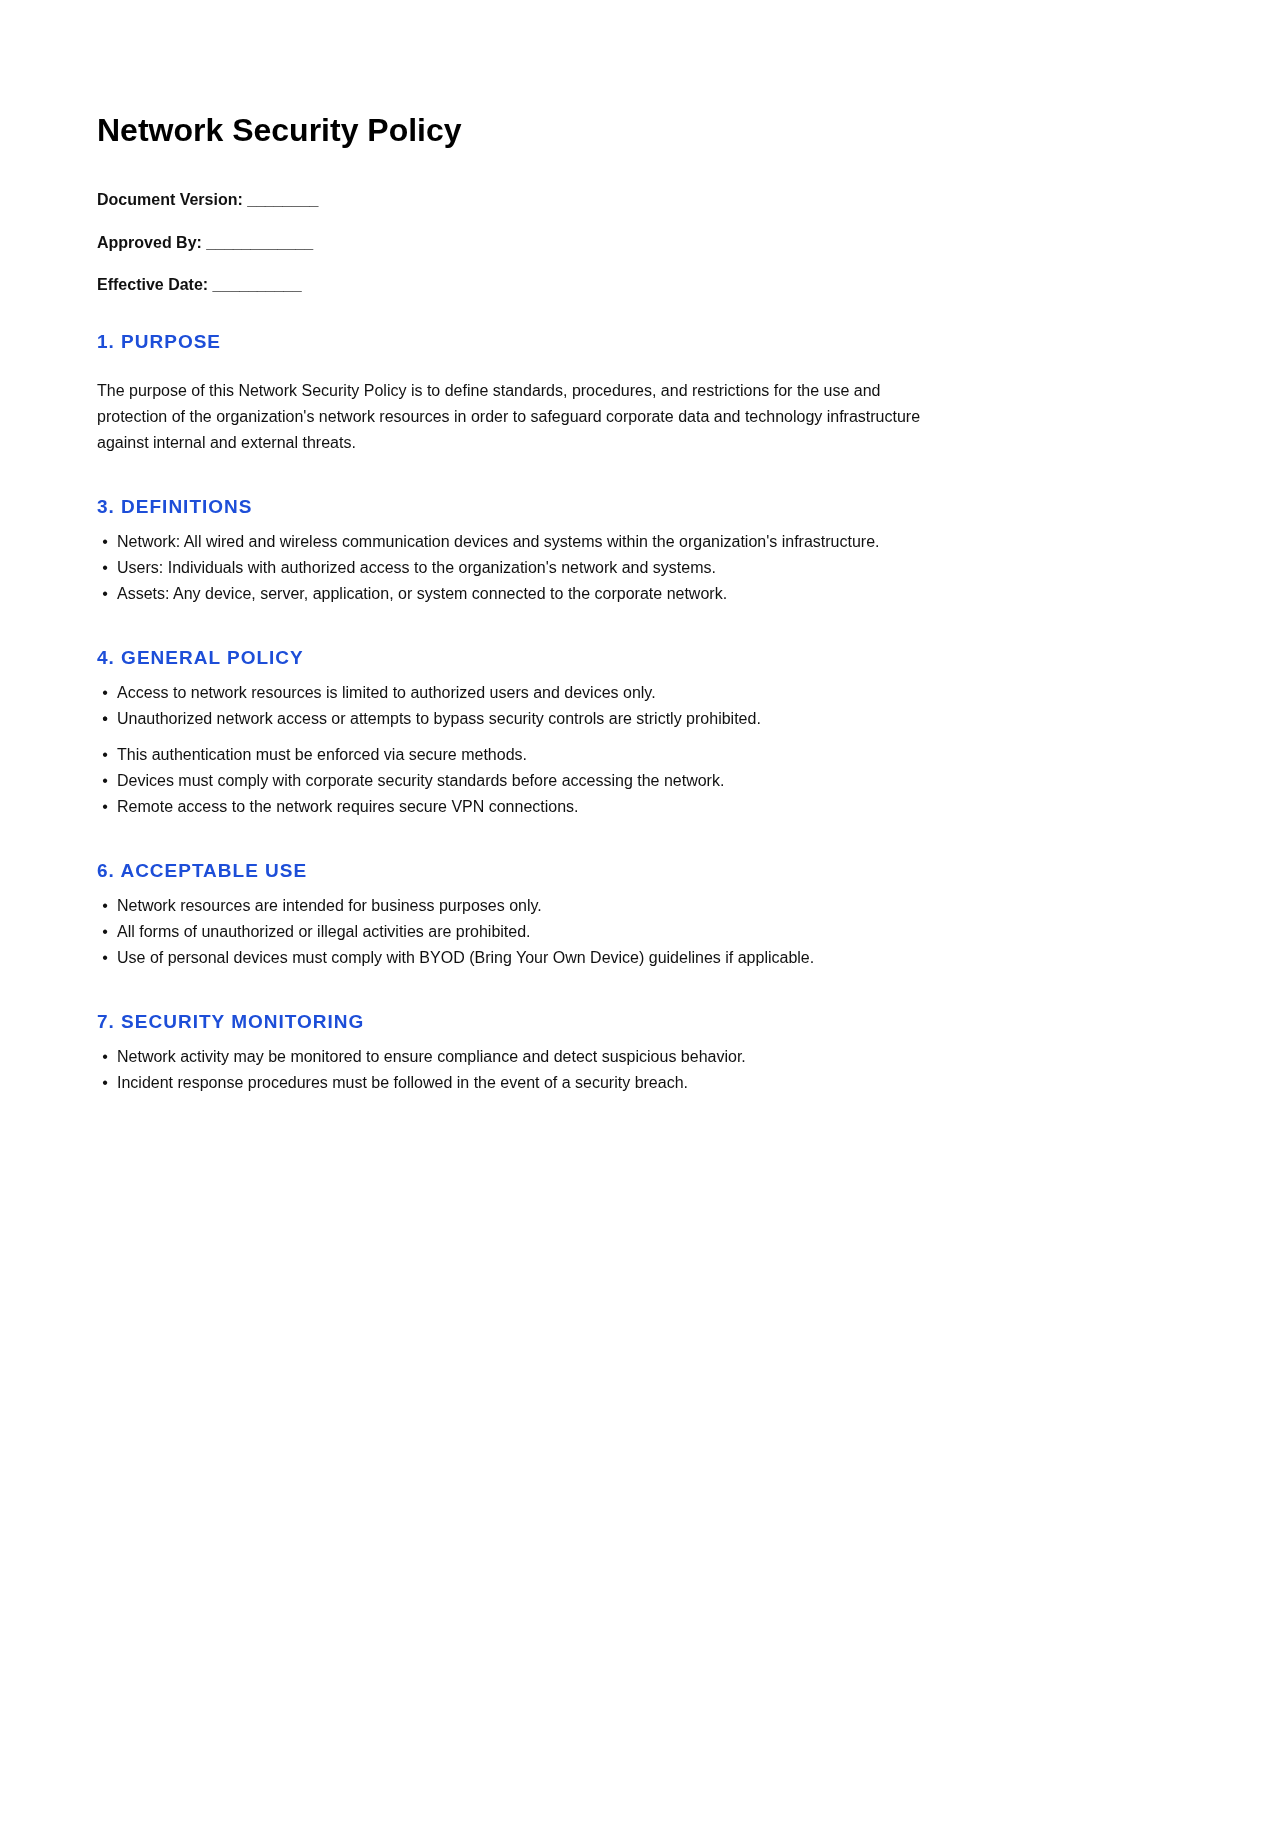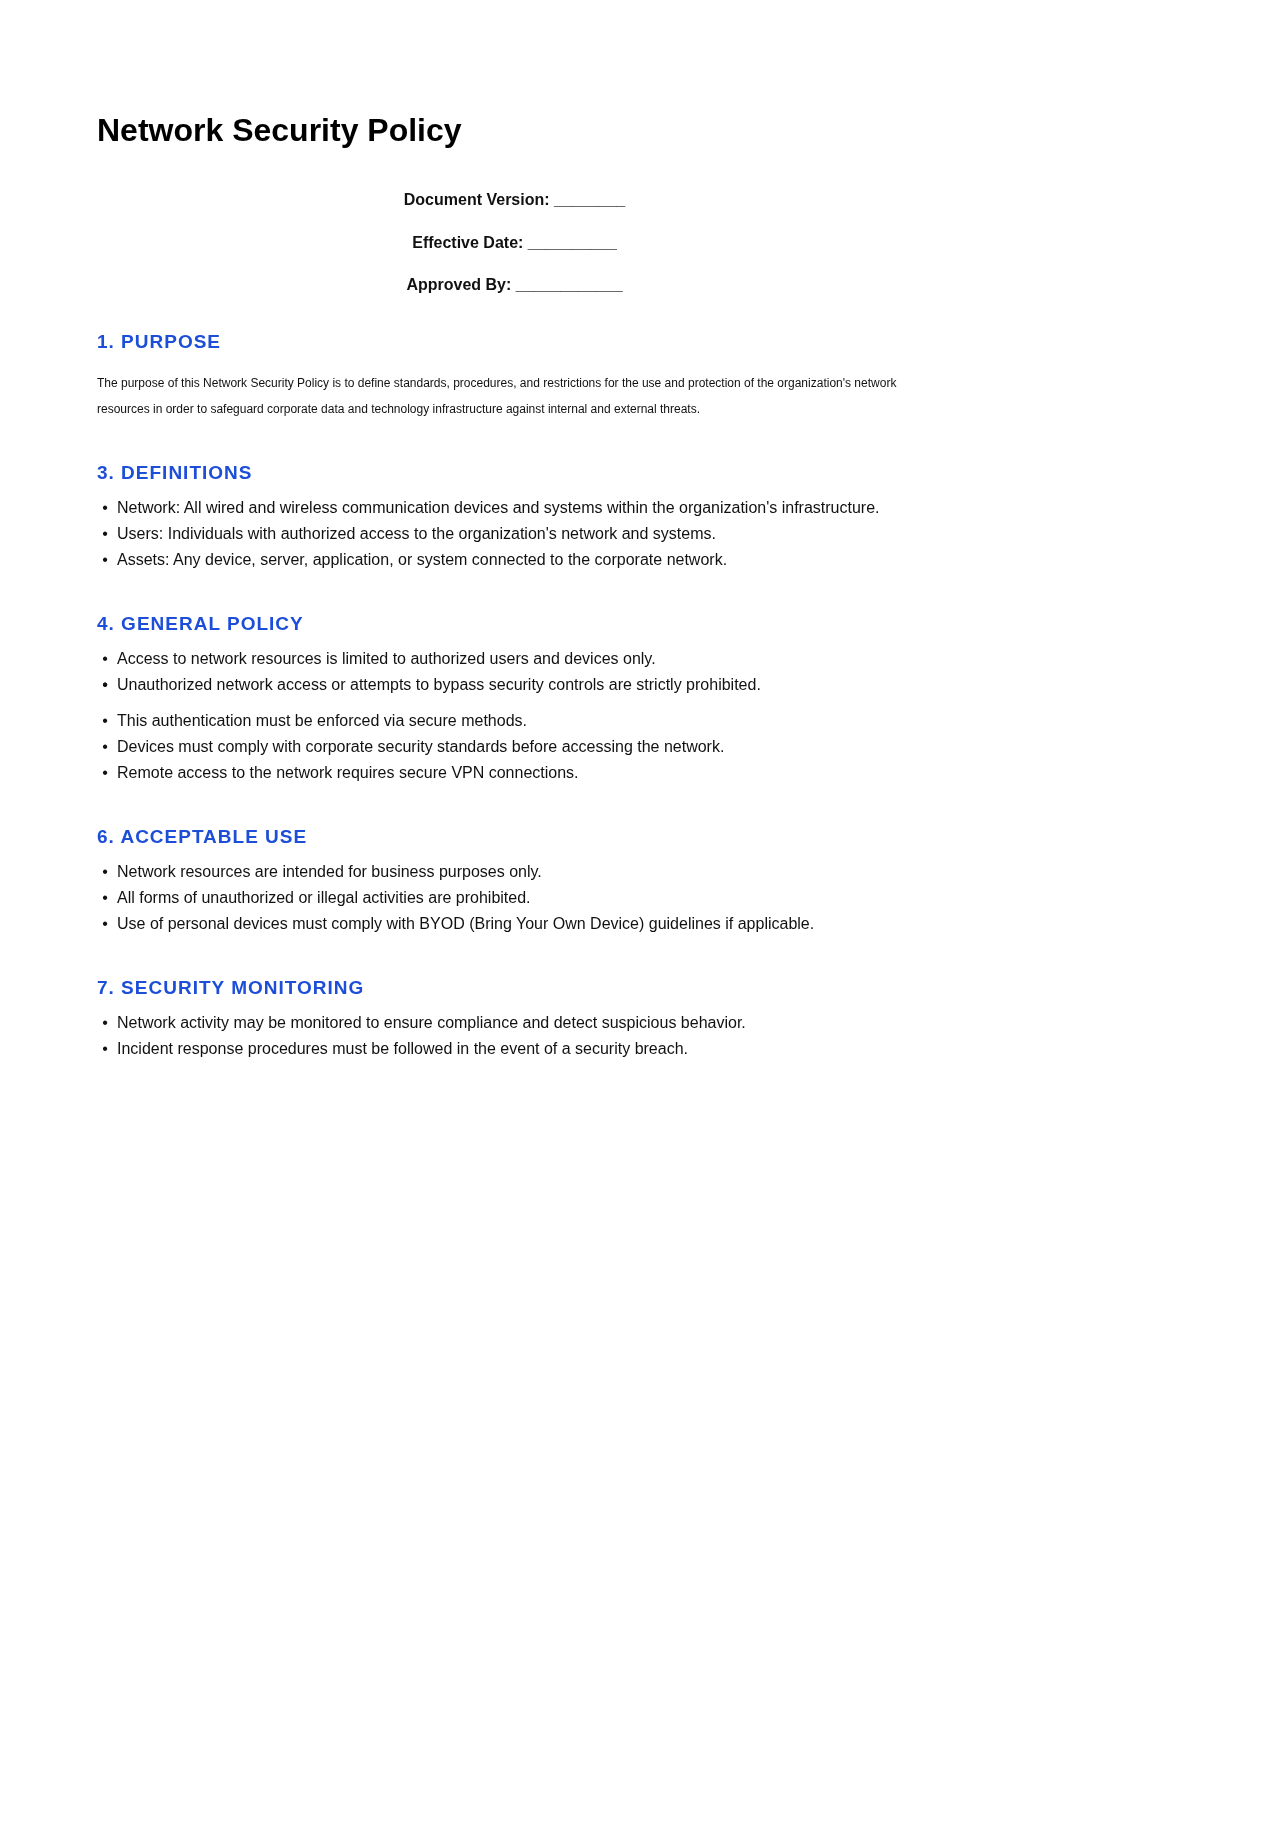--- a/index.html
+++ b/index.html
@@ -23,42 +23,41 @@
     }
     h1.doc-title {
       margin: 0;
       font-size: 32px;
       line-height: 40px;
       font-weight: bold;
       color: #000000;
     }
     .meta {
       margin-top: 37px;
-      text-align: center;
     }
     .meta p {
       margin: 0 0 16.5px 0;
       line-height: 26px;
       font-weight: bold;
       font-size: 16px;
     }
     .meta p:last-child { margin-bottom: 0; }
     .section h2 {
       margin: 39px 0 0 0;
       font-size: 19px;
       line-height: 24px;
       font-weight: bold;
       letter-spacing: 1px;
       color: #1d4ed8;
     }
     .section.first h2 { margin-top: 32px; }
     .section p {
-      margin: 16px 0 0 0;
+      margin: 24px 0 0 0;
       line-height: 26px;
-      font-size: 12px;
+      font-size: 16px;
     }
     .section ul {
       margin: 10px 0 0 0;
       padding: 0 0 0 20px;
       list-style: none;
     }
     .section li {
       position: relative;
       line-height: 26px;
       font-size: 16px;
@@ -80,26 +79,26 @@
 <div class="page">
 
   <h1 class="doc-title">Network Security Policy</h1>
 
   <div class="meta">
     <p>
       <span>Document Version:</span>
       <span>________</span>
     </p>
     <p>
+      <span>Approved By:</span>
+      <span>____________</span>
+    </p>
+    <p>
       <span>Effective Date:</span>
       <span>__________</span>
-    </p>
-    <p>
-      <span>Approved By:</span>
-      <span>____________</span>
     </p>
   </div>
 
   <div class="section first">
     <h2>1. PURPOSE</h2>
     <p>The purpose of this Network Security Policy is to define standards, procedures, and restrictions for the use and protection of the organization's network resources in order to safeguard corporate data and technology infrastructure against internal and external threats.</p>
   </div>
 
 
   <div class="section">

